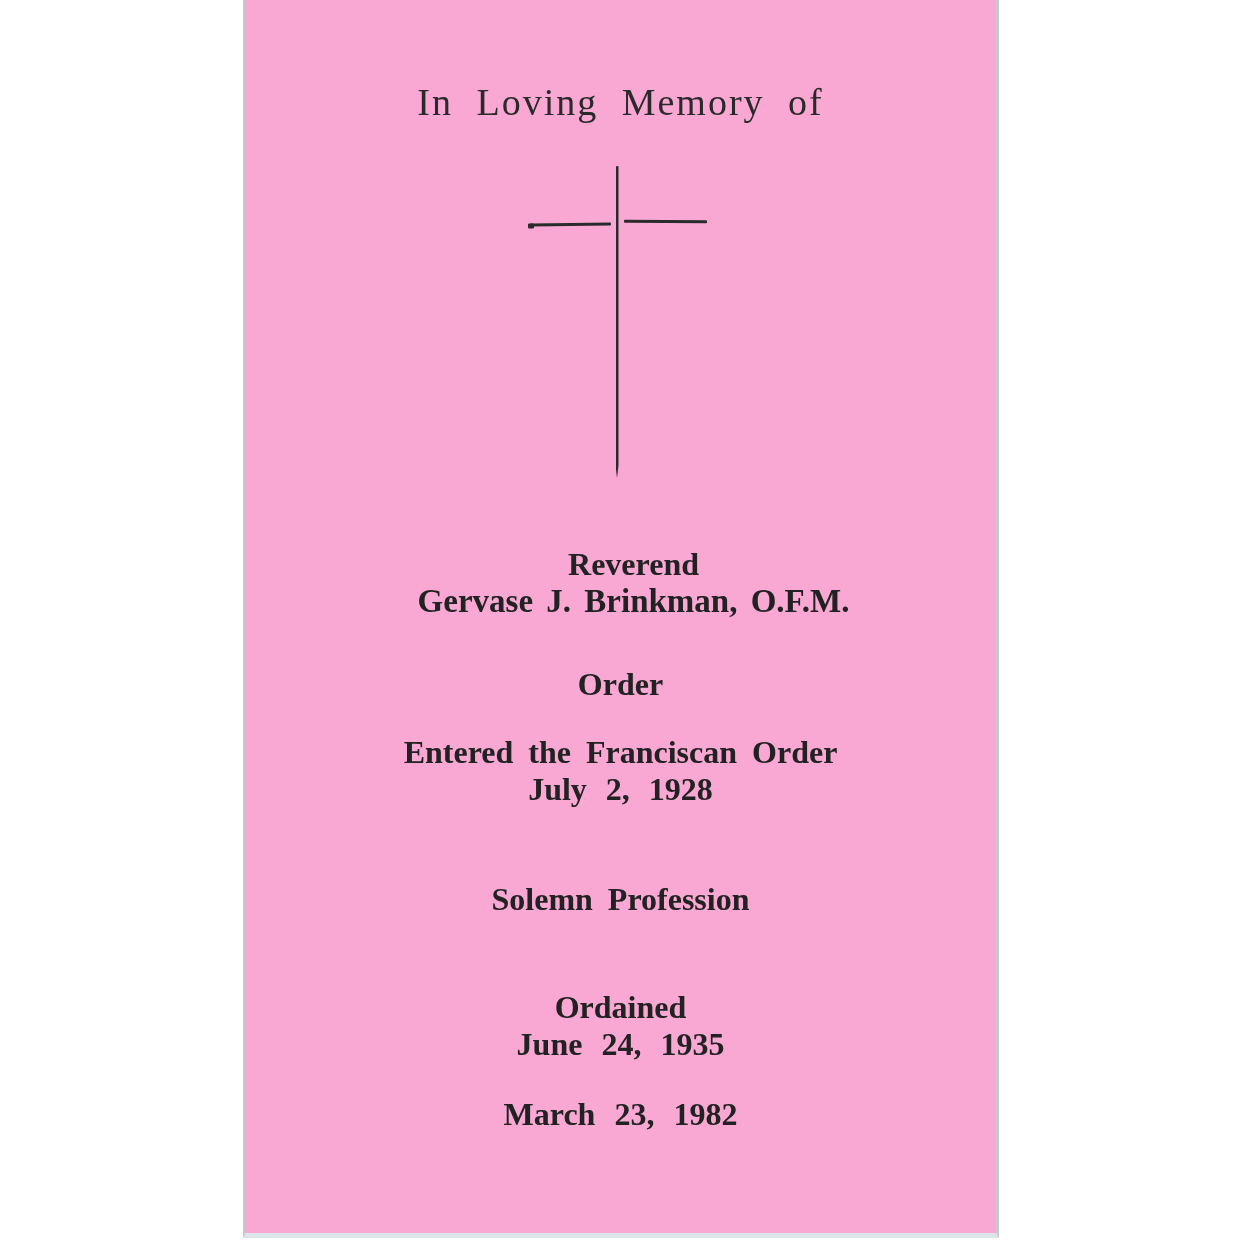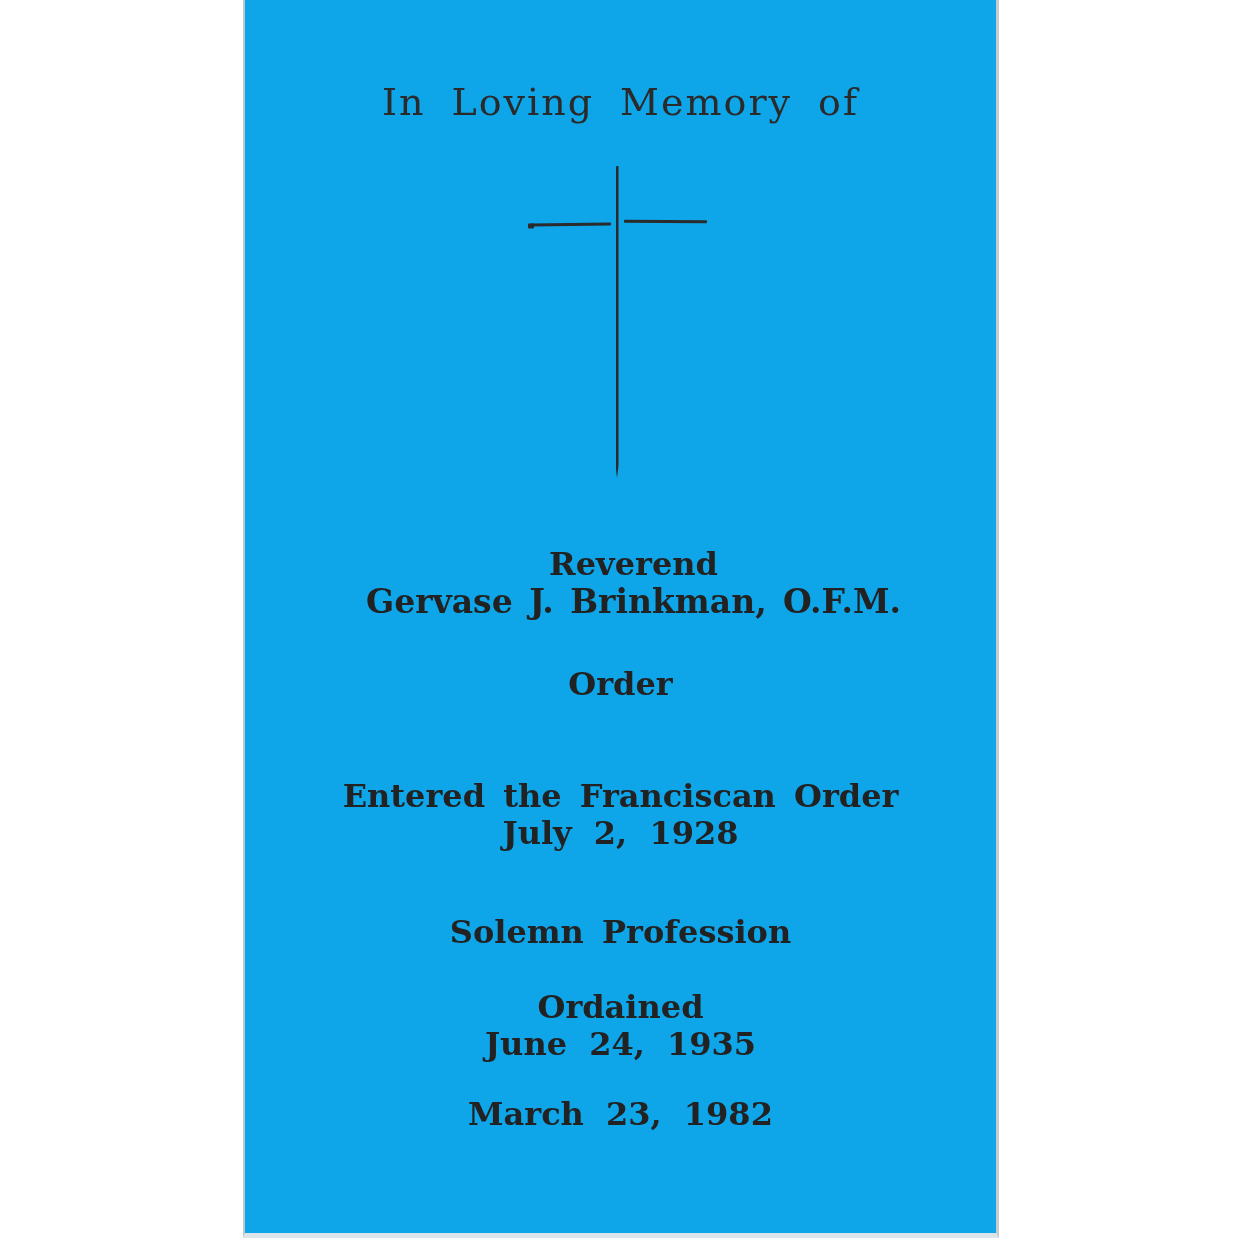--- a/index.html
+++ b/index.html
@@ -13,24 +13,25 @@
   }
 
   
   .card {
     position: absolute;
     left: 243px;
     top: 0;
     width: 756px;
     height: 1238px;
     box-sizing: border-box;
-    background: #0ea5e9;
+    background: #f9a8d4;
     border-left: 2px solid #c5c9c6;
     border-right: 3px solid #c6cbcc;
     border-bottom: 5px solid #dde5eb;
+    font-family: Liberation Serif, serif;
   }
 
   .line {
     position: absolute;
     left: 0;
     width: 100%;
     text-align: center;
     color: #222222;
   }
 
@@ -107,22 +108,22 @@
     width: 100%;
     text-align: center;
     color: #222222;
     font-weight: 700;
     line-height: 37px;
   }
   .section .label { font-size: 32px; word-spacing: 7px; }
   .section .date  { font-size: 32px; word-spacing: 11px; }
 
   .sec-0 { top: 666px; }
-  .sec-1 { top: 778px; }
-  .sec-2 { top: 881px; margin-top: 33px; }
+  .sec-1 { top: 734px; }
+  .sec-2 { top: 881px; }
   .sec-3 { top: 989px; }
   .sec-4 { top: 1096px; }
 </style>
 </head>
 <body>
 
 <div class="card">
 
   <div class="line title">In Loving Memory of</div>
 

